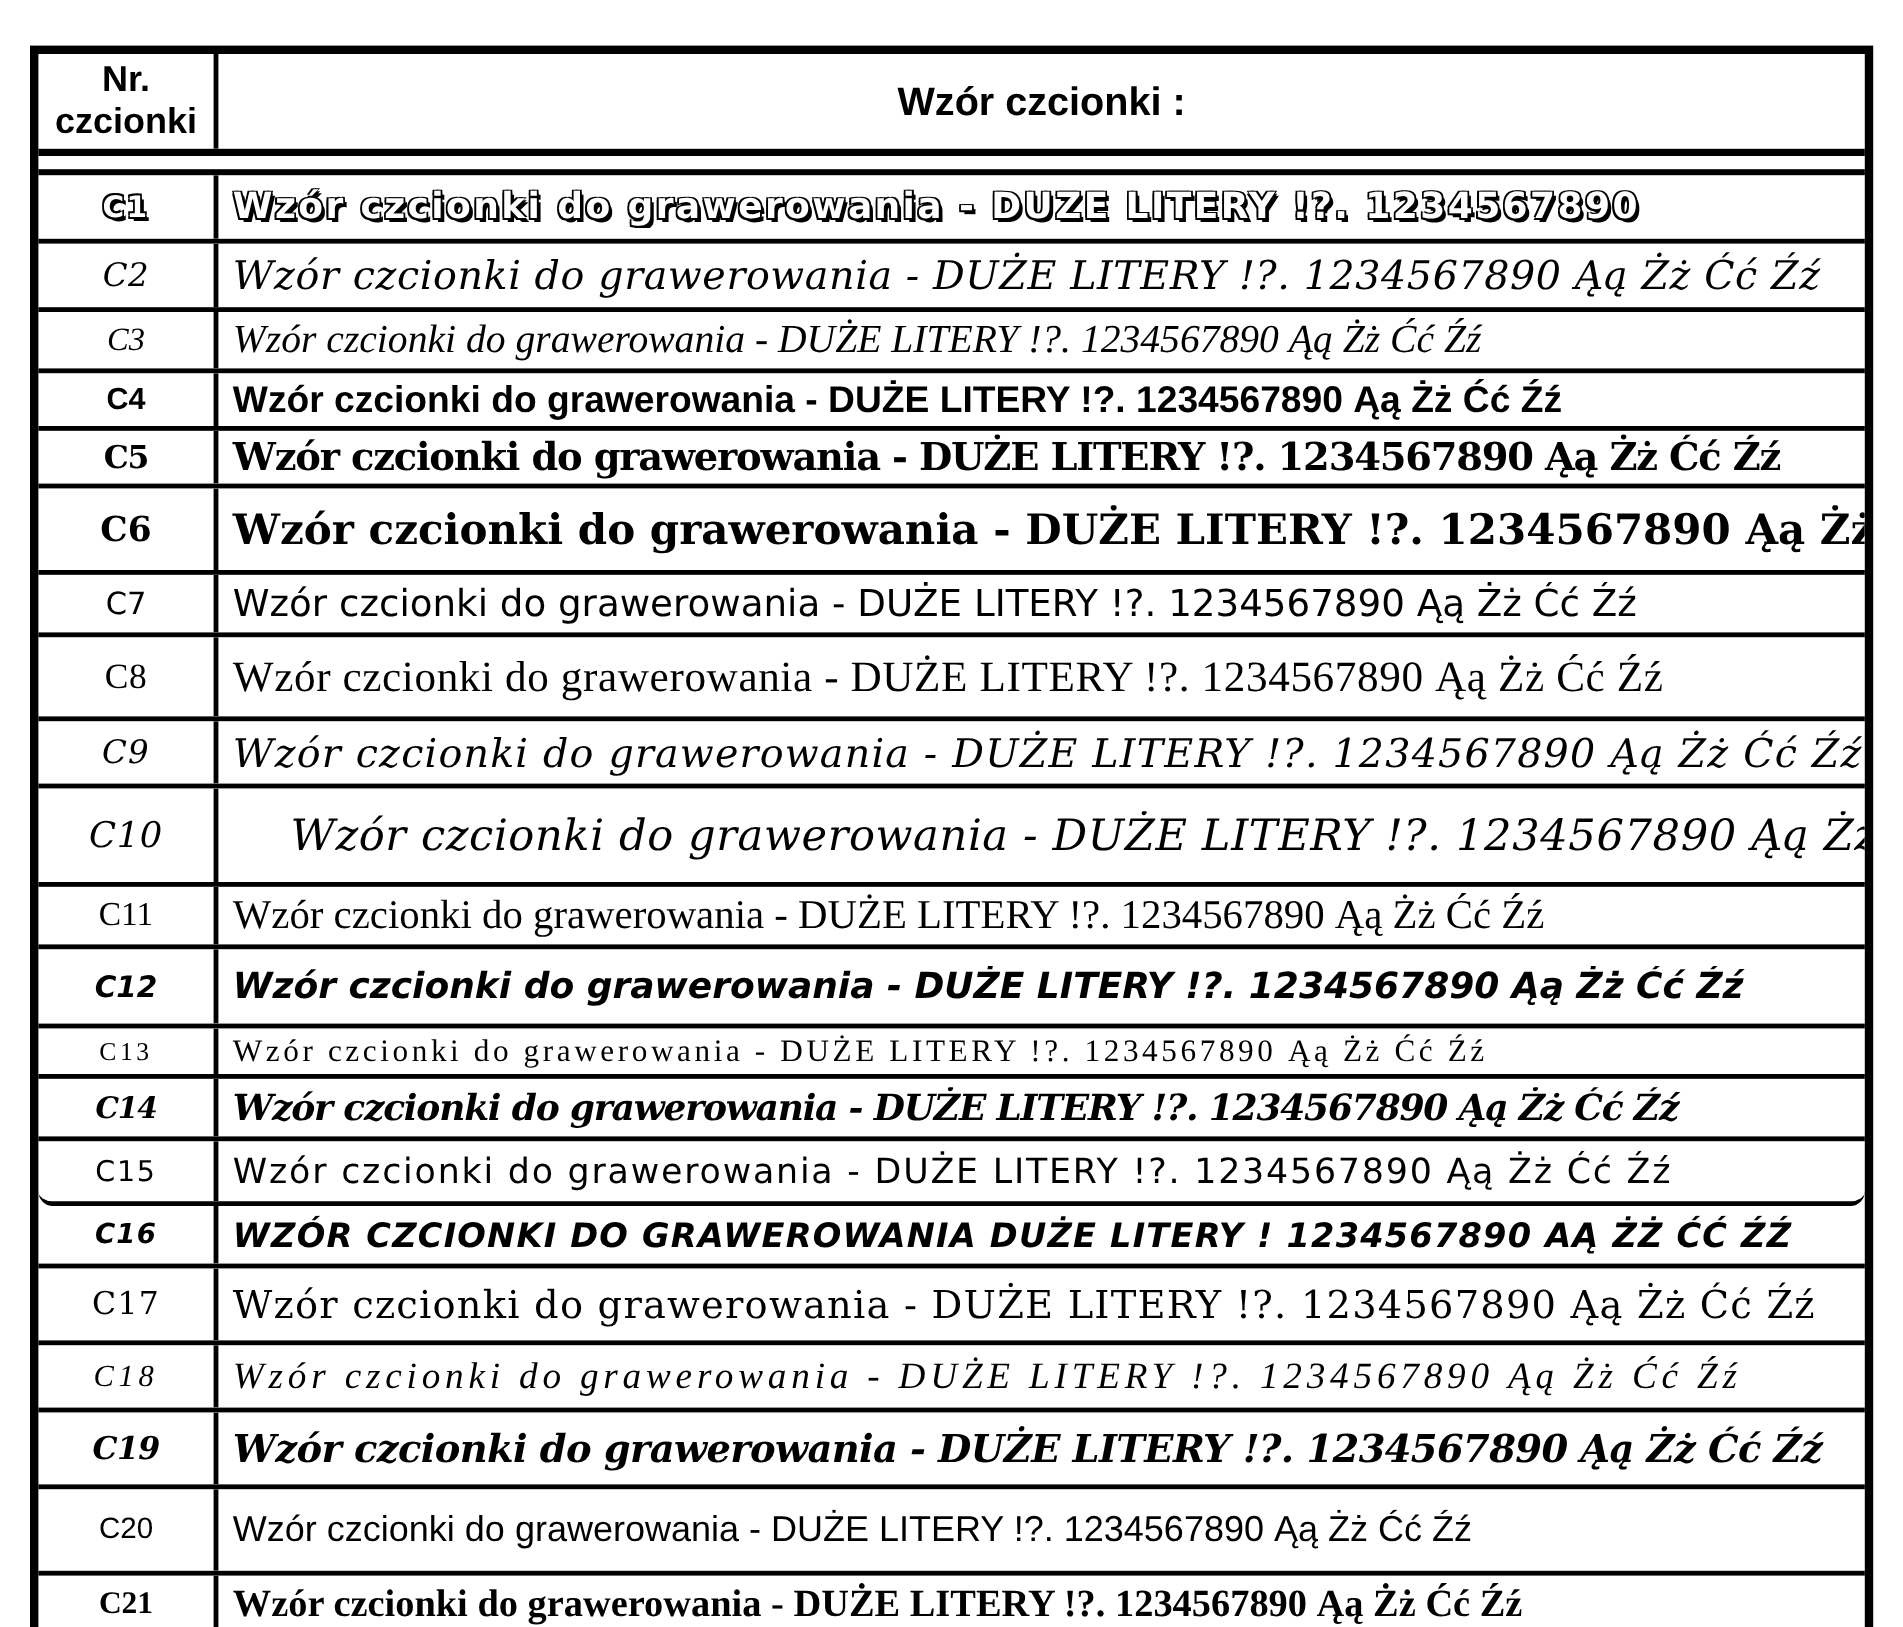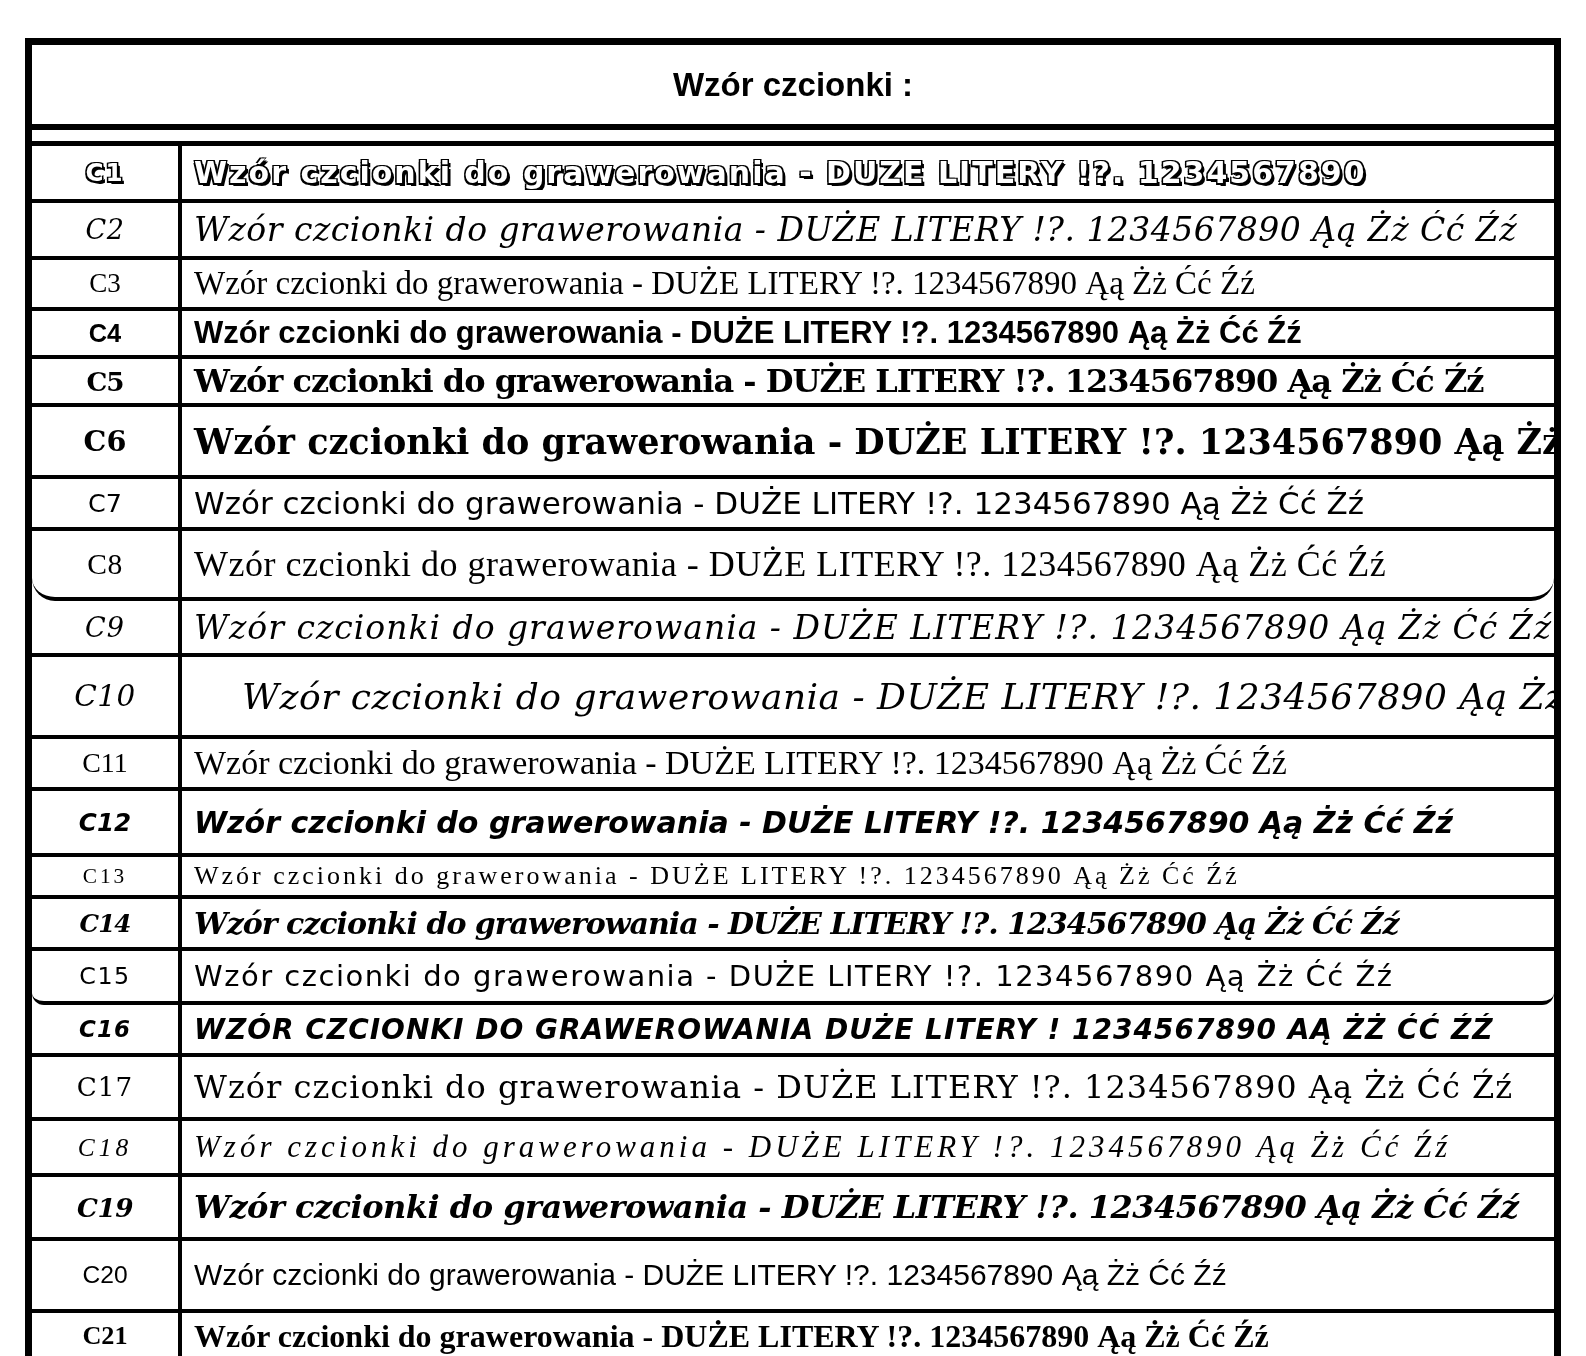--- a/index.html
+++ b/index.html
@@ -39,46 +39,50 @@
     text-align:center;font-weight:bold;font-size:33px;
     font-family:"Liberation Sans",sans-serif;padding-left:0;
   }
   .spacer-row{height:16px;border-bottom:5px solid #000;}
   .last{border-bottom:none;}
 
   
   .f1{height:57px;font-size:30px;font-family:"DejaVu Sans",sans-serif;font-weight:bold;letter-spacing:2px;
       color:#fff;text-shadow:-1.5px -1.5px 0 #000,1.5px -1.5px 0 #000,-1.5px 1.5px 0 #000,1.5px 1.5px 0 #000,3px 3px 0 #000;}
   .f2{height:57px;font-size:33px;font-family:"DejaVu Serif",serif;font-style:italic;letter-spacing:0.5px;}
-  .f3{height:51px;font-size:33px;font-family:"Liberation Serif",serif;}
+  .f3{height:51px;font-size:33px;font-family:"Liberation Serif",serif;font-style:italic;}
   .f4{height:48px;font-size:31px;font-family:"Liberation Sans",sans-serif;font-weight:bold;}
   .f5{height:48px;font-size:32px;font-family:"DejaVu Serif",serif;font-weight:bold;letter-spacing:-1px;}
   .f6{height:72px;font-size:35px;font-family:"DejaVu Serif",serif;font-weight:bold;}
   .f7{height:52px;font-size:31px;font-family:"DejaVu Sans",sans-serif;}
-  .f8{height:70px;font-size:36px;font-family:"Liberation Serif",serif;letter-spacing:0.5px;border-radius:23px;}
+  .f8{height:70px;font-size:36px;font-family:"Liberation Serif",serif;letter-spacing:0.5px;}
   .f9{height:56px;font-size:33px;font-family:"DejaVu Serif",serif;font-style:italic;letter-spacing:1px;}
   .f10{height:82px;font-size:36px;font-family:"DejaVu Serif",serif;font-style:italic;letter-spacing:0.5px;gap:48px;}
   .f11{height:52px;font-size:34px;font-family:"Liberation Serif",serif;}
   .f12{height:66px;font-size:30px;font-family:"DejaVu Sans",sans-serif;font-weight:bold;font-style:italic;}
   .f13{height:42px;font-size:26px;font-family:"Liberation Serif",serif;letter-spacing:3px;}
   .f14{height:52px;font-size:30px;font-family:"DejaVu Serif",serif;font-weight:bold;font-style:italic;letter-spacing:-1px;}
   .f15{height:54px;font-size:29px;font-family:"DejaVu Sans",sans-serif;letter-spacing:1.5px;border-radius:12px;}
   .f16{height:52px;font-size:28px;font-family:"DejaVu Sans",sans-serif;font-weight:bold;font-style:oblique;letter-spacing:1px;}
   .f17{height:64px;font-size:32px;font-family:"DejaVu Serif",serif;letter-spacing:1px;justify-content:flex-end;}
   .f18{height:56px;font-size:31px;font-family:"Liberation Serif",serif;font-style:italic;letter-spacing:4px;}
   .f19{height:64px;font-size:32px;font-family:"DejaVu Serif",serif;font-weight:bold;font-style:italic;letter-spacing:-0.5px;}
   .f20{height:72px;font-size:30px;font-family:"Liberation Sans",sans-serif;}
   .f21{height:46px;font-size:32px;font-family:"Liberation Serif",serif;font-weight:bold;}
 </style>
 </head>
 <body>
 
 <div class="table">
 
   <div class="row header-row">
+    <div class="num">
+      <span>Nr.</span>
+      <span>czcionki</span>
+    </div>
     <div class="sample">
       <span>Wzór czcionki :</span>
     </div>
   </div>
 
   <div class="row spacer-row"></div>
 
   <div class="row f1">
     <div class="num">C1</div>
     <div class="sample">Wzór czcionki do grawerowania  - DUZE LITERY !?.  1234567890</div>

